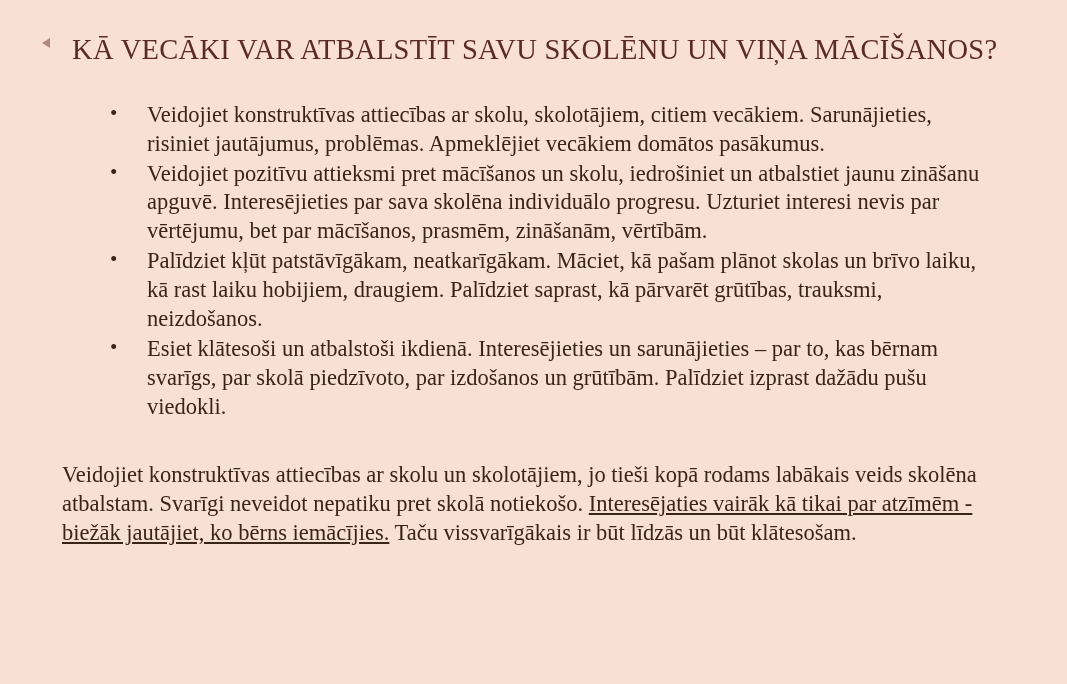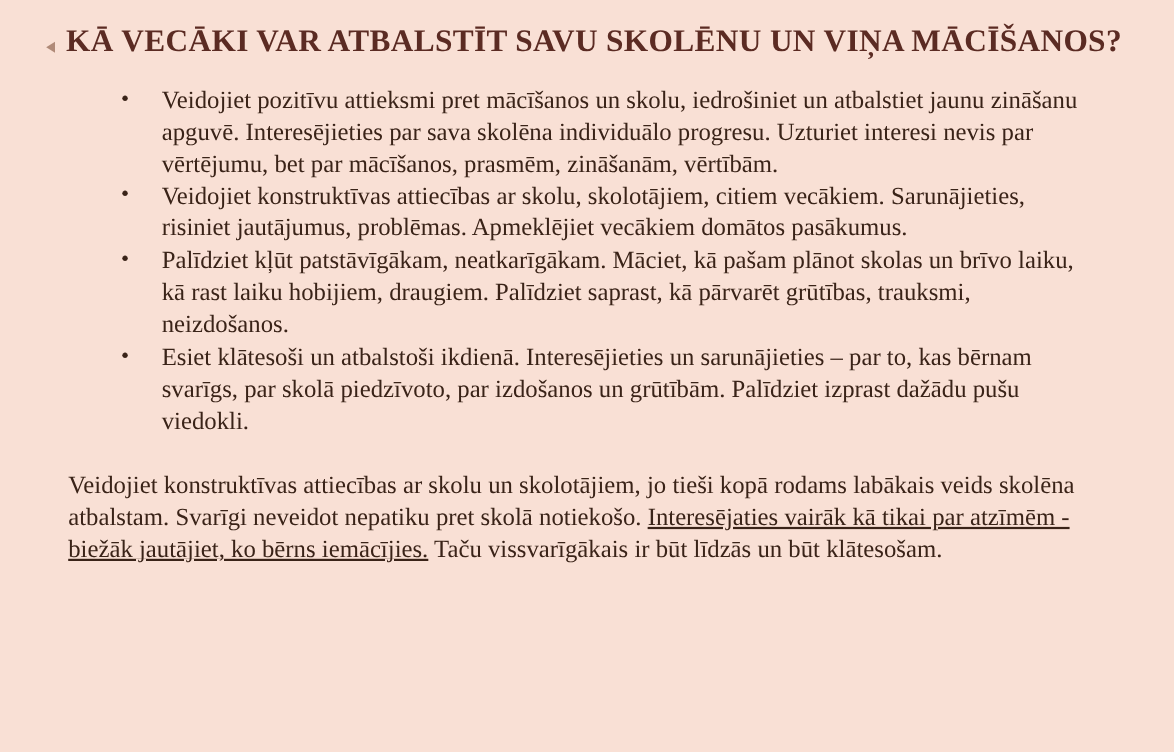--- a/index.html
+++ b/index.html
@@ -31,26 +31,26 @@
     height: 0;
     margin-top: 16px;
     border-left: 8px solid #b08a78;
     border-top: 5px solid transparent;
     border-bottom: 5px solid transparent;
     transform: rotate(180deg);
     flex: 0 0 auto;
   }
   .slide-title {
     font-family: "Liberation Serif", serif;
-    font-weight: bold;
+    font-weight: normal;
     font-size: 28.5px;
     letter-spacing: 0.3px;
     color: #5b2b23;
     line-height: 1.15;
-    margin: 0;
+    margin: 12px;
   }
   ul.bullets {
     list-style: none;
     margin: 22px 0 0 0;
     padding: 0 40px 0 60px;
   }
   ul.bullets > li {
     position: relative;
     font-size: 22.5px;
     line-height: 1.285;
@@ -61,21 +61,21 @@
   }
   ul.bullets > li::before {
     content: "\2022";
     position: absolute;
     left: 8px;
     top: -1px;
     font-size: 21px;
     color: #3a2318;
   }
   .closing {
-    margin: 28px 0 0 0;
+    margin: 38px 0 0 0;
     padding: 0 50px 0 20px;
     font-size: 22.5px;
     line-height: 1.30;
     color: #3a2318;
   }
   .closing p {
     margin: 0;
   }
   .underline {
     text-decoration: underline;
@@ -86,22 +86,22 @@
 <body>
 
 <div class="slide">
 
   <div class="title-row">
     <span class="title-marker"></span>
     <h1 class="slide-title">KĀ VECĀKI VAR ATBALSTĪT SAVU SKOLĒNU UN VIŅA MĀCĪŠANOS?</h1>
   </div>
 
   <ul class="bullets">
+    <li>Veidojiet konstruktīvas attiecības ar skolu, skolotājiem, citiem vecākiem. Sarunājieties, risiniet jautājumus, problēmas. Apmeklējiet vecākiem domātos pasākumus.</li>
     <li>Veidojiet pozitīvu attieksmi pret mācīšanos un skolu, iedrošiniet un atbalstiet jaunu zināšanu apguvē. Interesējieties par sava skolēna individuālo progresu. Uzturiet interesi nevis par vērtējumu, bet par mācīšanos, prasmēm, zināšanām, vērtībām.</li>
-    <li>Veidojiet konstruktīvas attiecības ar skolu, skolotājiem, citiem vecākiem. Sarunājieties, risiniet jautājumus, problēmas. Apmeklējiet vecākiem domātos pasākumus.</li>
     <li>Palīdziet kļūt patstāvīgākam, neatkarīgākam. Māciet, kā pašam plānot skolas un brīvo laiku, kā rast laiku hobijiem, draugiem. Palīdziet saprast, kā pārvarēt grūtības, trauksmi, neizdošanos.</li>
     <li>Esiet klātesoši un atbalstoši ikdienā. Interesējieties un sarunājieties – par to, kas bērnam svarīgs, par skolā piedzīvoto, par izdošanos un grūtībām. Palīdziet izprast dažādu pušu viedokli.</li>
   </ul>
 
   <div class="closing">
     <p><span>Veidojiet konstruktīvas attiecības ar skolu un skolotājiem, jo tieši kopā rodams labākais veids skolēna atbalstam. Svarīgi neveidot nepatiku pret skolā notiekošo. </span><span class="underline">Interesējaties vairāk kā tikai par atzīmēm - biežāk jautājiet, ko bērns iemācījies.</span><span> Taču vissvarīgākais ir būt līdzās un būt klātesošam.</span></p>
   </div>
 
 </div>
 

